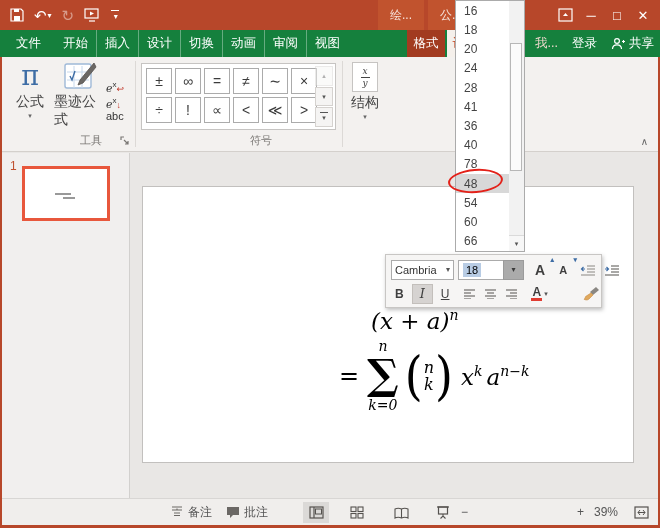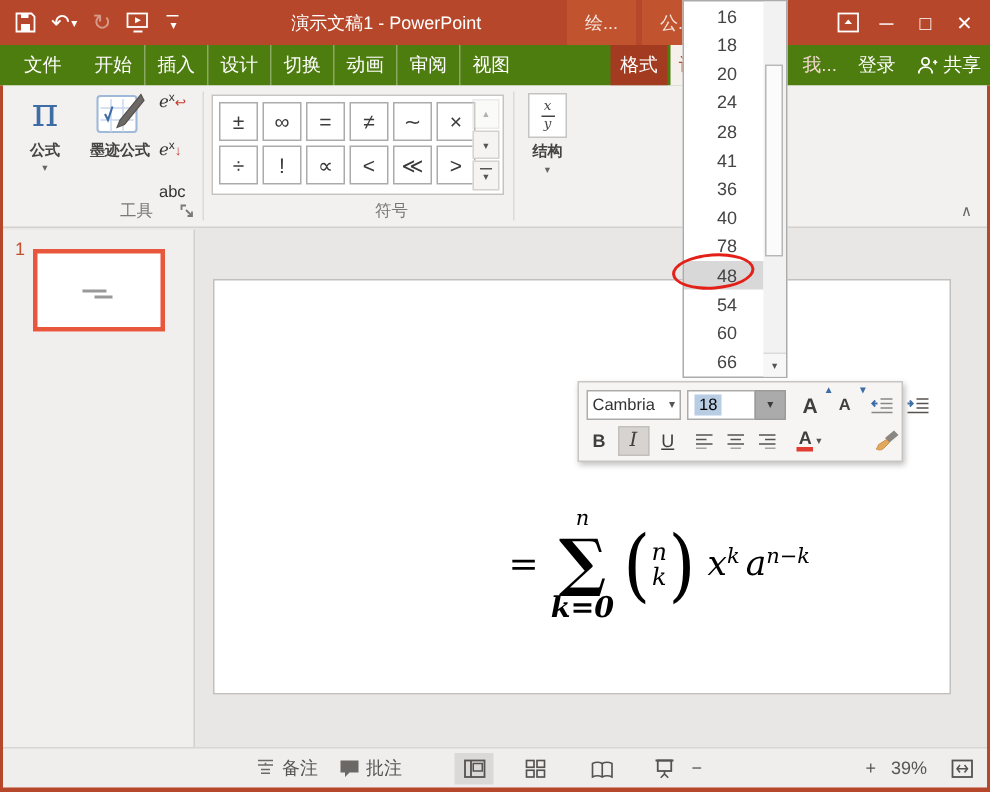--- a/index.html
+++ b/index.html
@@ -14,40 +14,40 @@
   .qat-caret { font-size:8px; color:#fff; margin-left:1px; }
   .dim { opacity:.45; }
   .win-title { position:absolute; left:150px; top:0; width:215px; height:30px; display:flex; align-items:center; justify-content:center; color:#fff; font-size:12px; }
   .ctx-header { position:absolute; top:0; height:30px; display:flex; align-items:center; justify-content:center; color:#F7E6DF; font-size:12px; background:#C1532E; }
   .ctx-draw { left:378px; width:46px; }
   .ctx-eq { left:428px; width:46px; }
   .win-controls { position:absolute; right:4px; top:0; height:30px; display:flex; align-items:center; }
   .win-btn { width:26px; height:30px; display:flex; align-items:center; justify-content:center; color:#fff; font-size:13px; }
 
   
-  .tabrow { position:absolute; left:0; top:30px; width:660px; height:27px; background:#4d7c0f; }
+  .tabrow { position:absolute; left:0; top:30px; width:660px; height:27px; background:#15803d; }
   .tabs-flex { position:absolute; left:8px; top:0; height:27px; display:flex; max-width:400px; }
   .tab { padding:0 8px; height:27px; display:flex; align-items:center; color:#fff; font-size:12.5px; white-space:nowrap; }
   .tab.sep { border-right:1px solid rgba(255,255,255,.35); }
   .tab-file { margin-right:6px; }
   .tab-format { position:absolute; left:407px; top:0; width:38px; height:27px; display:flex; align-items:center; justify-content:center; color:#fff; font-size:12.5px; background:#A23B20; }
   .tab-design { position:absolute; left:447px; top:0; width:36px; height:27px; display:flex; align-items:center; justify-content:center; color:#C3441D; font-size:12.5px; background:#F5F0EB; }
   .tab-right { position:absolute; right:6px; top:0; height:27px; display:flex; align-items:center; gap:14px; color:#fff; font-size:12.5px; }
   .tellme { color:#F3D9CF; }
   .share-wrap { display:flex; align-items:center; gap:4px; }
 
   
   .ribbon { position:absolute; left:2px; top:57px; width:656px; height:95px; background:#F3F1EF; border-bottom:1px solid #D4D0CC; }
   .grp-label { position:absolute; bottom:3px; font-size:11px; color:#7A7774; text-align:right; }
   .vsep { position:absolute; top:4px; bottom:4px; width:1px; background:#DCD9D6; }
   .big-btn { position:absolute; top:4px; display:flex; flex-direction:column; align-items:center; }
   .pi-glyph { font-family:"DejaVu Serif", serif; font-size:27px; color:#3E6DA5; line-height:30px; }
-  .btn-label { font-size:10px; color:#444; margin-top:2px;font-weight:bold; }
+  .btn-label { font-size:14px; color:#444; margin-top:2px; }
   .small-caret { font-size:7px; color:#666; margin-top:1px; }
-  .conv-col { position:absolute; left:104px; top:2px; width:26px; display:flex; flex-direction:column; gap:16px; align-items:flex-start; }
+  .conv-col { position:absolute; left:104px; top:22px; width:26px; display:flex; flex-direction:column; gap:0; align-items:flex-start; }
   .ex-item { font-size:11px; color:#333; line-height:11px; white-space:nowrap; }
   .ex-item i { font-family:"DejaVu Serif", serif; }
   .ex-arrow { color:#C0392B; font-size:9px; }
   .abc-item { font-size:11px; color:#333; }
   .dlg-launcher { position:absolute; }
 
   .gallery { position:absolute; left:139px; top:6px; width:195px; height:67px; background:#fff; border:1px solid #C6C4C2; }
   .sym-grid { position:absolute; left:4px; top:4px; width:168px; display:grid; grid-template-columns:repeat(6,26px); grid-auto-rows:26px; gap:3px; }
   .sym-cell { border:1px solid #ABABAB; background:#fff; display:flex; align-items:center; justify-content:center; font-size:14px; color:#3B3B3B; }
   .gal-scroll { position:absolute; right:2px; top:2px; width:18px; height:61px; display:flex; flex-direction:column; }
@@ -72,40 +72,40 @@
 
   
   .eq { font-family:"DejaVu Serif", serif; font-style:italic; color:#000; }
   .eq-line1 { position:absolute; left:228px; top:120px; font-size:23px; }
   .eq-line1 sup { font-size:14px; }
   .eq-line2 { position:absolute; left:196px; top:152px; display:flex; align-items:center; }
   .eq-equals { font-size:24px; margin-right:8px; }
   .sum-stack { display:flex; flex-direction:column; align-items:center; margin-right:6px; }
   .sum-upper { font-size:14px; line-height:14px; }
   .sigma { font-size:42px; line-height:44px; font-style:normal; font-weight:bold; }
-  .sum-lower { font-size:19px; line-height:16px;font-weight:bold; }
+  .sum-lower { font-size:14px; line-height:16px; }
   .binom { display:flex; align-items:center; margin-right:8px; }
   .paren { font-size:46px; font-weight:400; font-style:normal; line-height:46px; transform:scaleY(1.15); }
   .binom-stack { display:flex; flex-direction:column; align-items:center; padding:0 1px; }
   .binom-stack span { font-size:16px; line-height:17px; }
   .eq-term { font-size:23px; }
   .eq-term sup { font-size:14px; }
 
   
   .statusbar { position:absolute; left:0; top:498px; width:660px; height:27px; background:#F0EEEC; border-top:1px solid #D8D6D4; font-size:12px; color:#555; }
   .sb-item { position:absolute; top:0; height:26px; display:flex; align-items:center; gap:4px; }
   .sb-viewbtn { position:absolute; top:3px; width:26px; height:21px; display:flex; align-items:center; justify-content:center; }
   .sb-viewbtn.active { background:#DBD9D7; }
   .bottom-border { position:absolute; left:0; top:525px; width:660px; height:3px; background:#B7472A; }
   .side-border { position:absolute; top:57px; width:2px; height:469px; background:#B7472A; }
 
   
   .fs-dropdown { position:absolute; left:455px; top:0; width:70px; height:252px; background:#fff; border:1px solid #ABABAB; z-index:50; }
   .fs-list { position:absolute; left:0; top:0; width:53px; height:250px; display:flex; flex-direction:column; }
-  .fs-item { flex:1; display:flex; align-items:center; padding-left:22px; font-size:12px; color:#444; }
+  .fs-item { flex:1; display:flex; align-items:center; padding-left:8px; font-size:12px; color:#444; }
   .fs-item.selected { background:#D8D8D8; }
   .fs-scroll { position:absolute; right:0; top:0; width:15px; height:250px; background:#F2F2F2; }
   .fs-thumb { position:absolute; left:1px; top:42px; width:12px; height:128px; background:#FBFBFB; border:1px solid #B7B7B7; }
   .fs-down { position:absolute; left:0; bottom:0; width:15px; height:16px; background:#F7F7F7; border-top:1px solid #DADADA; display:flex; align-items:center; justify-content:center; font-size:7px; color:#555; }
   .annotation { position:absolute; left:448px; top:169px; width:55px; height:24px; border:2.5px solid #E32119; border-radius:50%; transform:rotate(-4deg); z-index:60; }
 
   
   .minibar { position:absolute; left:385px; top:254px; width:217px; height:54px; background:#F6F5F4; border:1px solid #C8C6C4; box-shadow:1px 2px 4px rgba(0,0,0,.25); z-index:40; }
   .mb-row1 { position:absolute; left:5px; top:4px; height:21px; display:flex; align-items:center; }
   .mb-row2 { position:absolute; left:5px; top:28px; height:21px; display:flex; align-items:center; }
@@ -155,21 +155,20 @@
           </svg>
       </span>
       <span class="qat-btn">
         <span style="display:flex;flex-direction:column;align-items:center;">
           <span style="width:8px;border-top:1px solid #fff;margin-bottom:1px;"></span>
           <span class="qat-caret">▾</span>
         </span>
       </span>
     </div>
 
-    <div class="win-title">演示文稿1 - PowerPoint</div>
 
     <div class="ctx-header ctx-draw">绘...</div>
     <div class="ctx-header ctx-eq">公...</div>
 
     <div class="win-controls">
       <span class="win-btn">
         <svg width="15" height="14" viewBox="0 0 15 14">
             <rect x="1" y="1" width="13" height="12" fill="none" stroke="#fff" stroke-width="1.2"></rect>
             <path d="M5 8l2.5-3L10 8z" fill="#fff"></path>
           </svg>
@@ -276,20 +275,23 @@
   <div class="thumb-panel">
     <span class="slide-num">1</span>
     <div class="thumb">
       <span class="tiny-line" style="left:30px; top:24px; width:16px;"></span>
       <span class="tiny-line" style="left:38px; top:28px; width:12px;"></span>
     </div>
   </div>
 
   <div class="slide-area">
     <div class="slide">
+      <div class="eq eq-line1">
+        <span>(x + a)</span><sup>n</sup>
+      </div>
       <div class="eq eq-line2">
         <span class="eq-equals">=</span>
         <span class="sum-stack">
           <span class="sum-upper">n</span>
           <span class="sigma">∑</span>
           <span class="sum-lower">k=0</span>
         </span>
         <span class="binom">
           <span class="paren">(</span>
           <span class="binom-stack">

